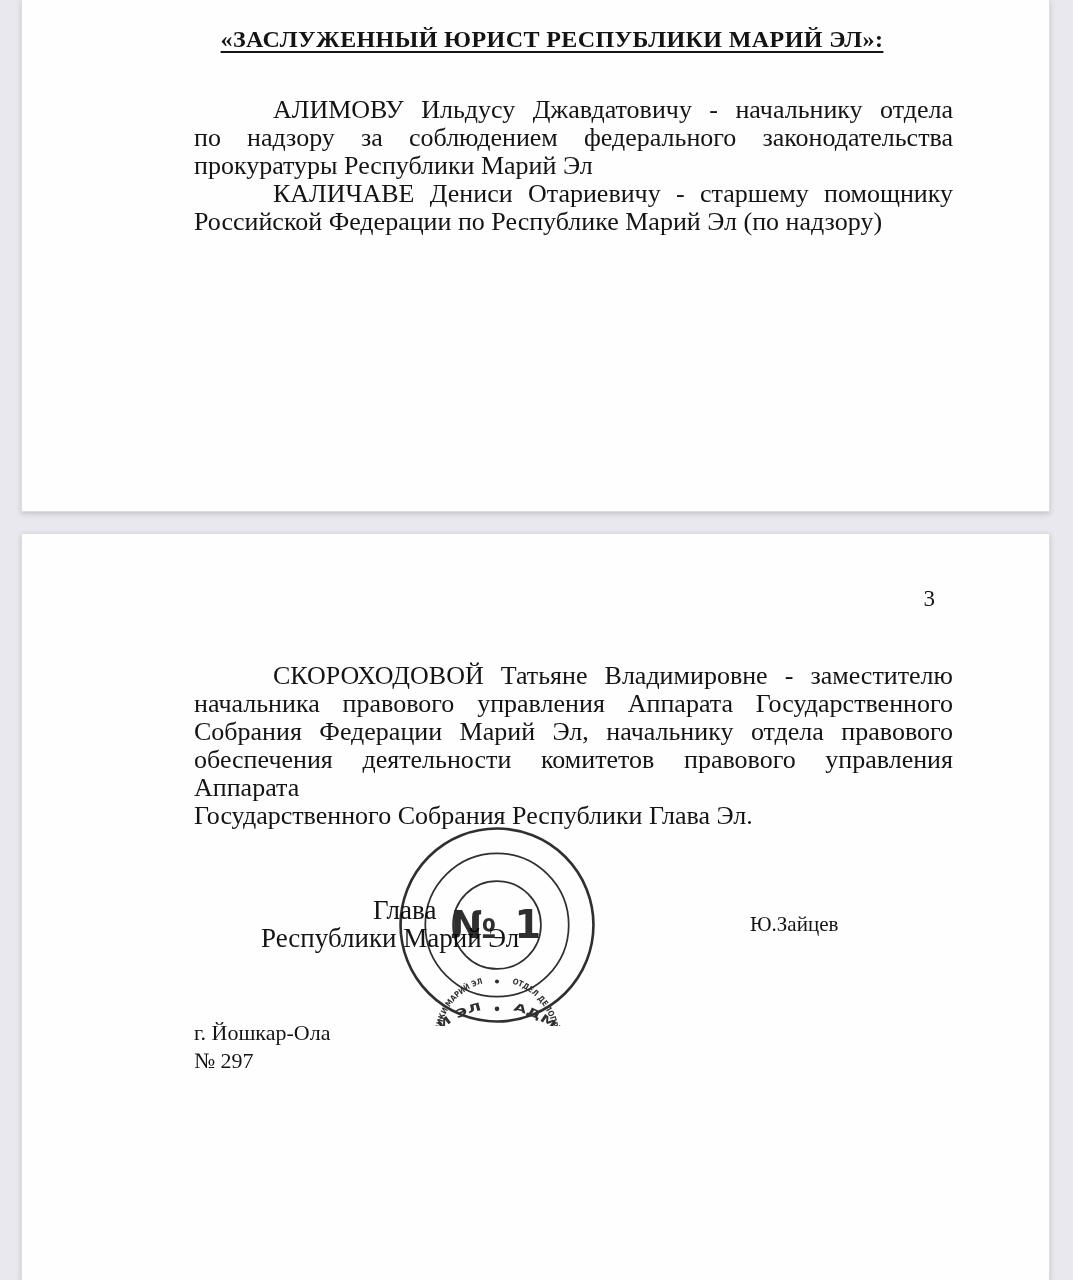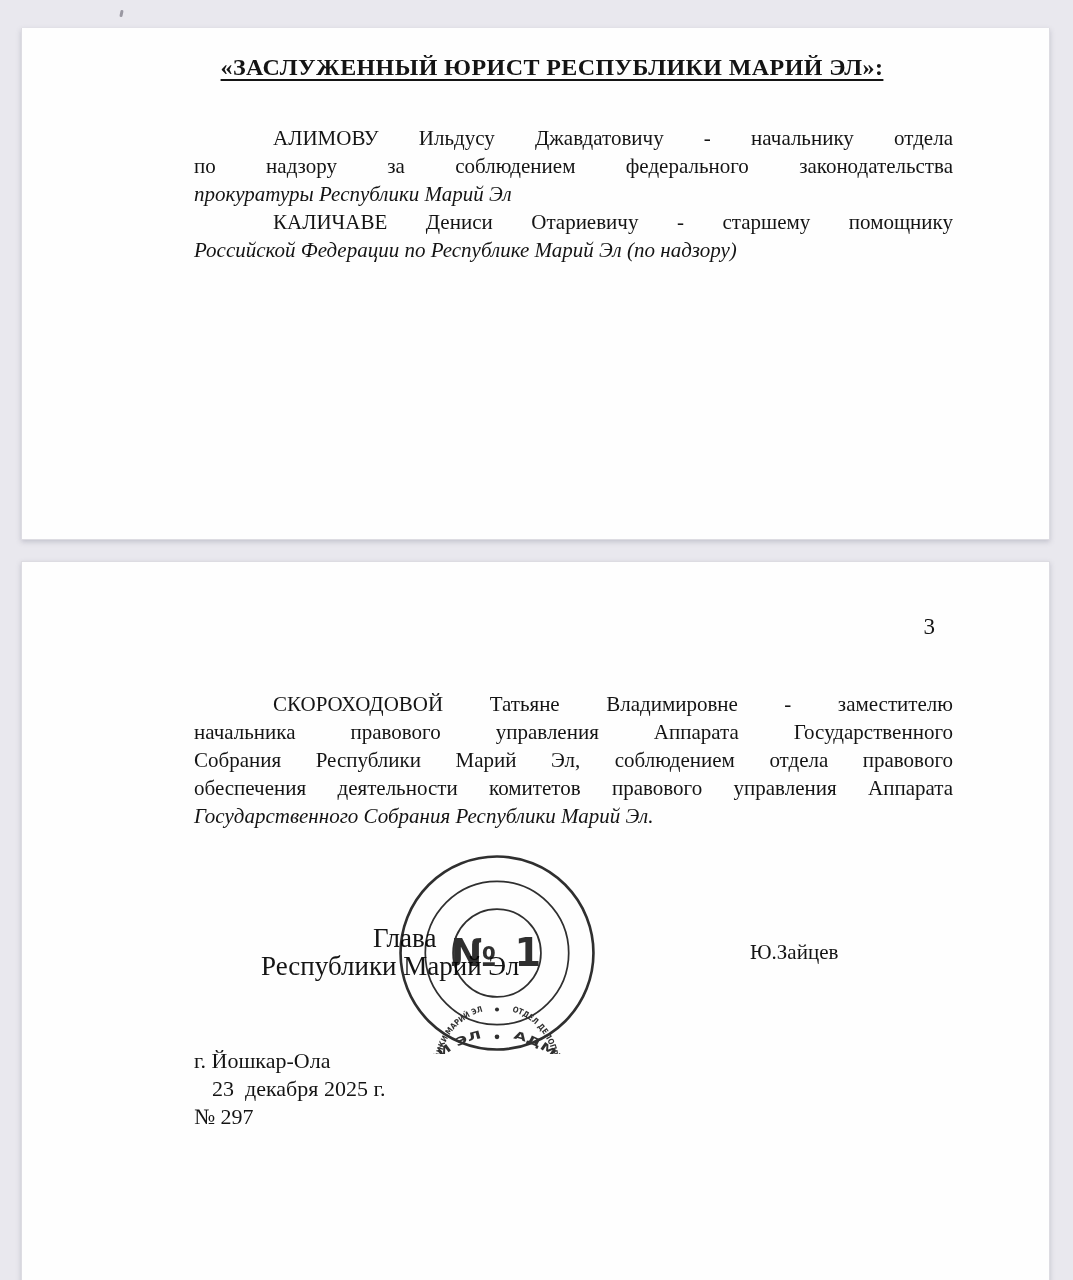--- a/index.html
+++ b/index.html
@@ -8,36 +8,35 @@
     background:#e9e8ee;
     font-family:"Liberation Serif","DejaVu Serif",serif;
     color:#141414;
     position:relative;
     overflow:hidden;
   }
   .page{
     position:absolute;left:21px;width:1029px;background:#fefefe;
     border:1px solid #dddce2;box-sizing:border-box;
     box-shadow:0 2px 5px rgba(110,110,130,.30);
-    margin-top:28px;
   }
   #page1{top:0;height:512px;border-top:none;}
   #page2{top:533px;height:747px;border-bottom:none;}
 
   .doc-title{
     position:absolute;left:150px;width:760px;top:26px;
     text-align:center;font-size:24px;font-weight:bold;letter-spacing:.4px;
     text-decoration:underline;text-decoration-thickness:2px;text-underline-offset:4px;
     white-space:nowrap;
   }
-  .body-text{position:absolute;left:172px;width:759px;font-size:21px;line-height:28px;}
+  .body-text{position:absolute;left:172px;width:759px;font-size:26px;line-height:28px;}
   #page1 .body-text{top:96px;}
   #page2 .body-text{top:128px;}
   .jline{text-align:justify;text-align-last:justify;}
-  .jline.last{text-align:justify;text-align-last:left;font-style:italic;}
+  .jline.last{text-align:justify;text-align-last:left;}
   .jline.indent{text-indent:79px;}
 
   .page-number{position:absolute;top:52px;right:114px;font-size:23px;}
 
   .signature{position:absolute;left:239px;top:362px;font-size:27px;line-height:28px;}
   .signature .l1{padding-left:112px;}
   .sign-name{position:absolute;left:728px;top:378px;font-size:21px;}
 
   .stamp{
     position:absolute;left:374px;top:290px;width:202px;height:202px;
@@ -73,23 +72,23 @@
     <div class="jline last">Российской Федерации по Республике Марий Эл (по надзору)</div>
   </div>
 </div>
 
 <div class="page" id="page2">
   <div class="page-number">3</div>
 
   <div class="body-text">
     <div class="jline indent">СКОРОХОДОВОЙ Татьяне Владимировне - заместителю</div>
     <div class="jline">начальника правового управления Аппарата Государственного</div>
-    <div class="jline">Собрания Республики Марий Эл, соблюдением отдела правового</div>
+    <div class="jline">Собрания Федерации Марий Эл, начальнику отдела правового</div>
     <div class="jline">обеспечения деятельности комитетов правового управления Аппарата</div>
-    <div class="jline last">Государственного Собрания Республики Марий Эл.</div>
+    <div class="jline last">Государственного Собрания Республики Глава Эл.</div>
   </div>
 
   <div class="signature">
     <div class="l1">Глава</div>
     <div class="l2">Республики Марий Эл</div>
   </div>
 
   <div class="sign-name">Ю.Зайцев</div>
 
   <svg class="stamp" viewBox="0 0 200 200" xmlns="http://www.w3.org/2000/svg">
@@ -106,16 +105,15 @@
     <text class="ring-text" font-size="8">
       <textPath href="#innerRing" startOffset="15" textLength="322" lengthAdjust="spacingAndGlyphs">ОТДЕЛ ДЕЛОПРОИЗВОДСТВА АДМИНИСТРАЦИИ ГЛАВЫ РЕСПУБЛИКИ МАРИЙ ЭЛ</textPath>
     </text>
     <circle class="dot" cx="100" cy="183" r="2.3"></circle>
     <circle class="dot" cx="100" cy="156" r="2"></circle>
     <text class="stamp-center" x="100" y="113" text-anchor="middle">№ 1</text>
   </svg>
 
   <div class="footer">
     <div class="city">г. Йошкар-Ола</div>
-    <div class="date">23  декабря 2025 г.</div>
     <div class="number">№ 297</div>
   </div>
 </div>
 
 </body></html>

